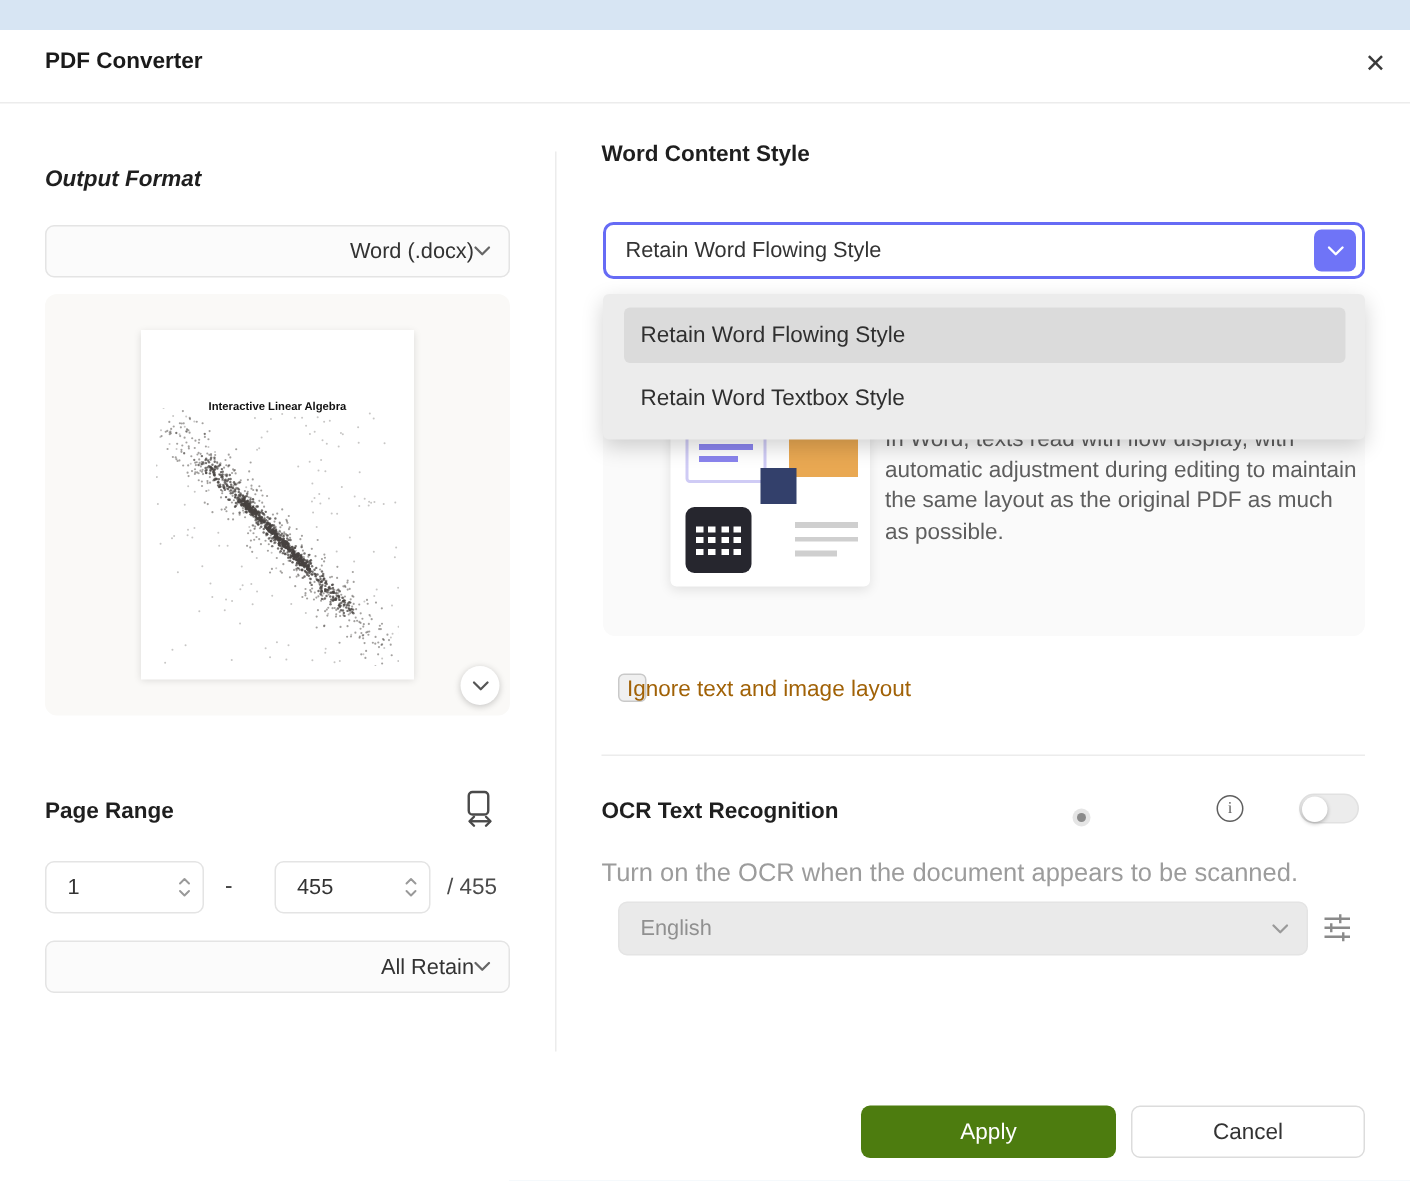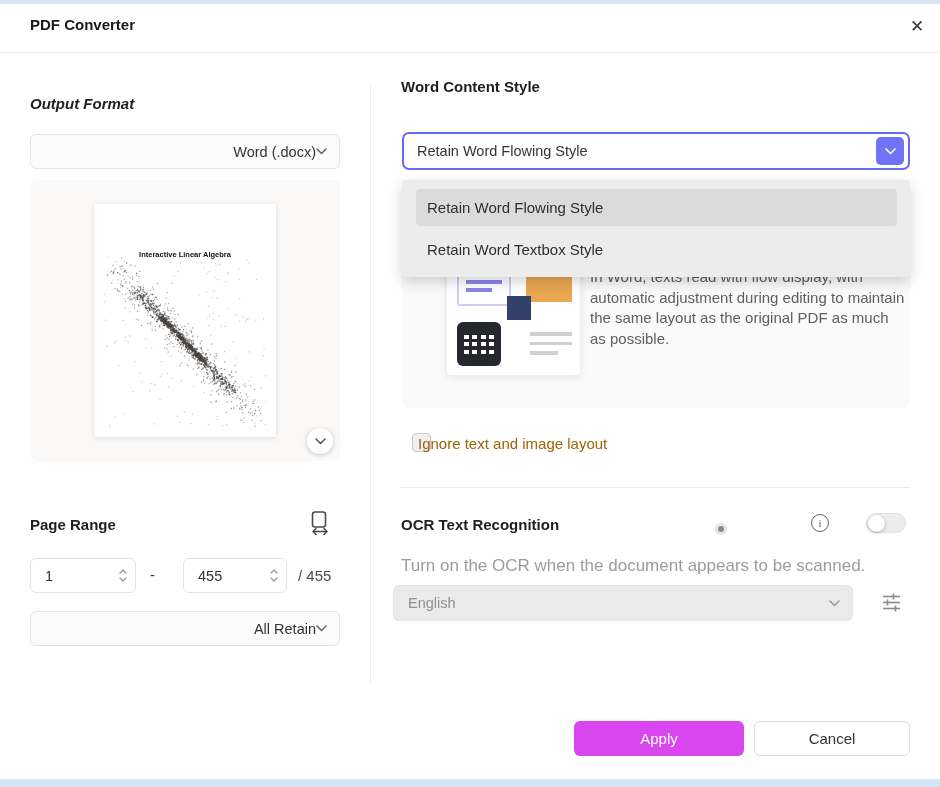--- a/index.html
+++ b/index.html
@@ -3,21 +3,21 @@
 <meta charset="utf-8">
 <style>
   html,body{margin:0;padding:0;}
   body{
     width:940px;height:787px;overflow:hidden;position:relative;
     background:#d7e5f3;
     font-family:"Liberation Sans",sans-serif;
     -webkit-font-smoothing:antialiased;
     color:#222;
   }
-  .stage{position:absolute;inset:0;}
+  .stage{position:absolute;inset:0;margin-top:16px;}
   .dialog-bg{position:absolute;left:0;top:4px;width:940px;height:775px;background:#ffffff;}
   .abs{position:absolute;}
 
   
   .hdr-title{left:30px;top:16px;font-size:15px;font-weight:bold;color:#1a1a1a;}
   .close-btn{left:904px;top:13px;width:26px;height:26px;display:flex;align-items:center;justify-content:center;
     font-size:17px;color:#3a3a3a;cursor:pointer;}
   .hdr-divider{left:0;top:52px;width:940px;height:1px;background:#ececec;}
 
   h3.sec{font-size:15px;font-weight:bold;color:#1f1f1f;margin:0;}
@@ -102,29 +102,29 @@
     box-shadow:0 0 0 3px rgba(150,150,150,.25);}
   .info-icon{left:811px;top:514px;width:18px;height:18px;border:1.5px solid #5f5f5f;border-radius:50%;
     box-sizing:border-box;display:flex;align-items:center;justify-content:center;
     font-size:11px;color:#5f5f5f;cursor:pointer;font-family:"Liberation Serif",serif;}
   .toggle{left:866px;top:513px;width:40px;height:20px;border-radius:10px;background:#ececec;
     border:1px solid #e1e1e1;box-sizing:border-box;cursor:pointer;}
   .toggle .knob{position:absolute;left:1px;top:0.5px;width:17px;height:17px;border-radius:50%;
     background:#fff;box-shadow:0 1px 3px rgba(0,0,0,.28);}
 
   .ocr-hint{left:401px;top:556px;font-size:17px;color:#9c9c9c;}
-  .lang-select{left:393px;top:585px;width:460px;height:36px;background:#eaeaea;border:1px solid #e4e4e4;
+  .lang-select{left:412px;top:585px;width:460px;height:36px;background:#eaeaea;border:1px solid #e4e4e4;
     border-radius:6px;box-sizing:border-box;display:flex;align-items:center;
     padding:0 12px 0 14px;cursor:default;gap:16px;}
   .lang-select .val{flex:1;font-size:14.5px;color:#909090;}
   .sliders-icon{left:881px;top:592px;width:21px;height:21px;cursor:pointer;}
 
   .btn{height:35px;border-radius:6px;display:flex;align-items:center;justify-content:center;
     font-size:15px;cursor:pointer;box-sizing:border-box;}
-  .apply-btn{left:574px;top:721px;width:170px;background:#d946ef;color:#fff;}
+  .apply-btn{left:574px;top:721px;width:170px;background:#4d7c0f;color:#fff;}
   .cancel-btn{left:754px;top:721px;width:156px;background:#fff;border:1px solid #dcdcdc;color:#333;}
 </style>
 </head>
 <body>
 
 <div class="stage">
   <div class="dialog-bg abs"></div>
 
   <div class="abs hdr-title">PDF Converter</div>
   <div class="abs close-btn">

